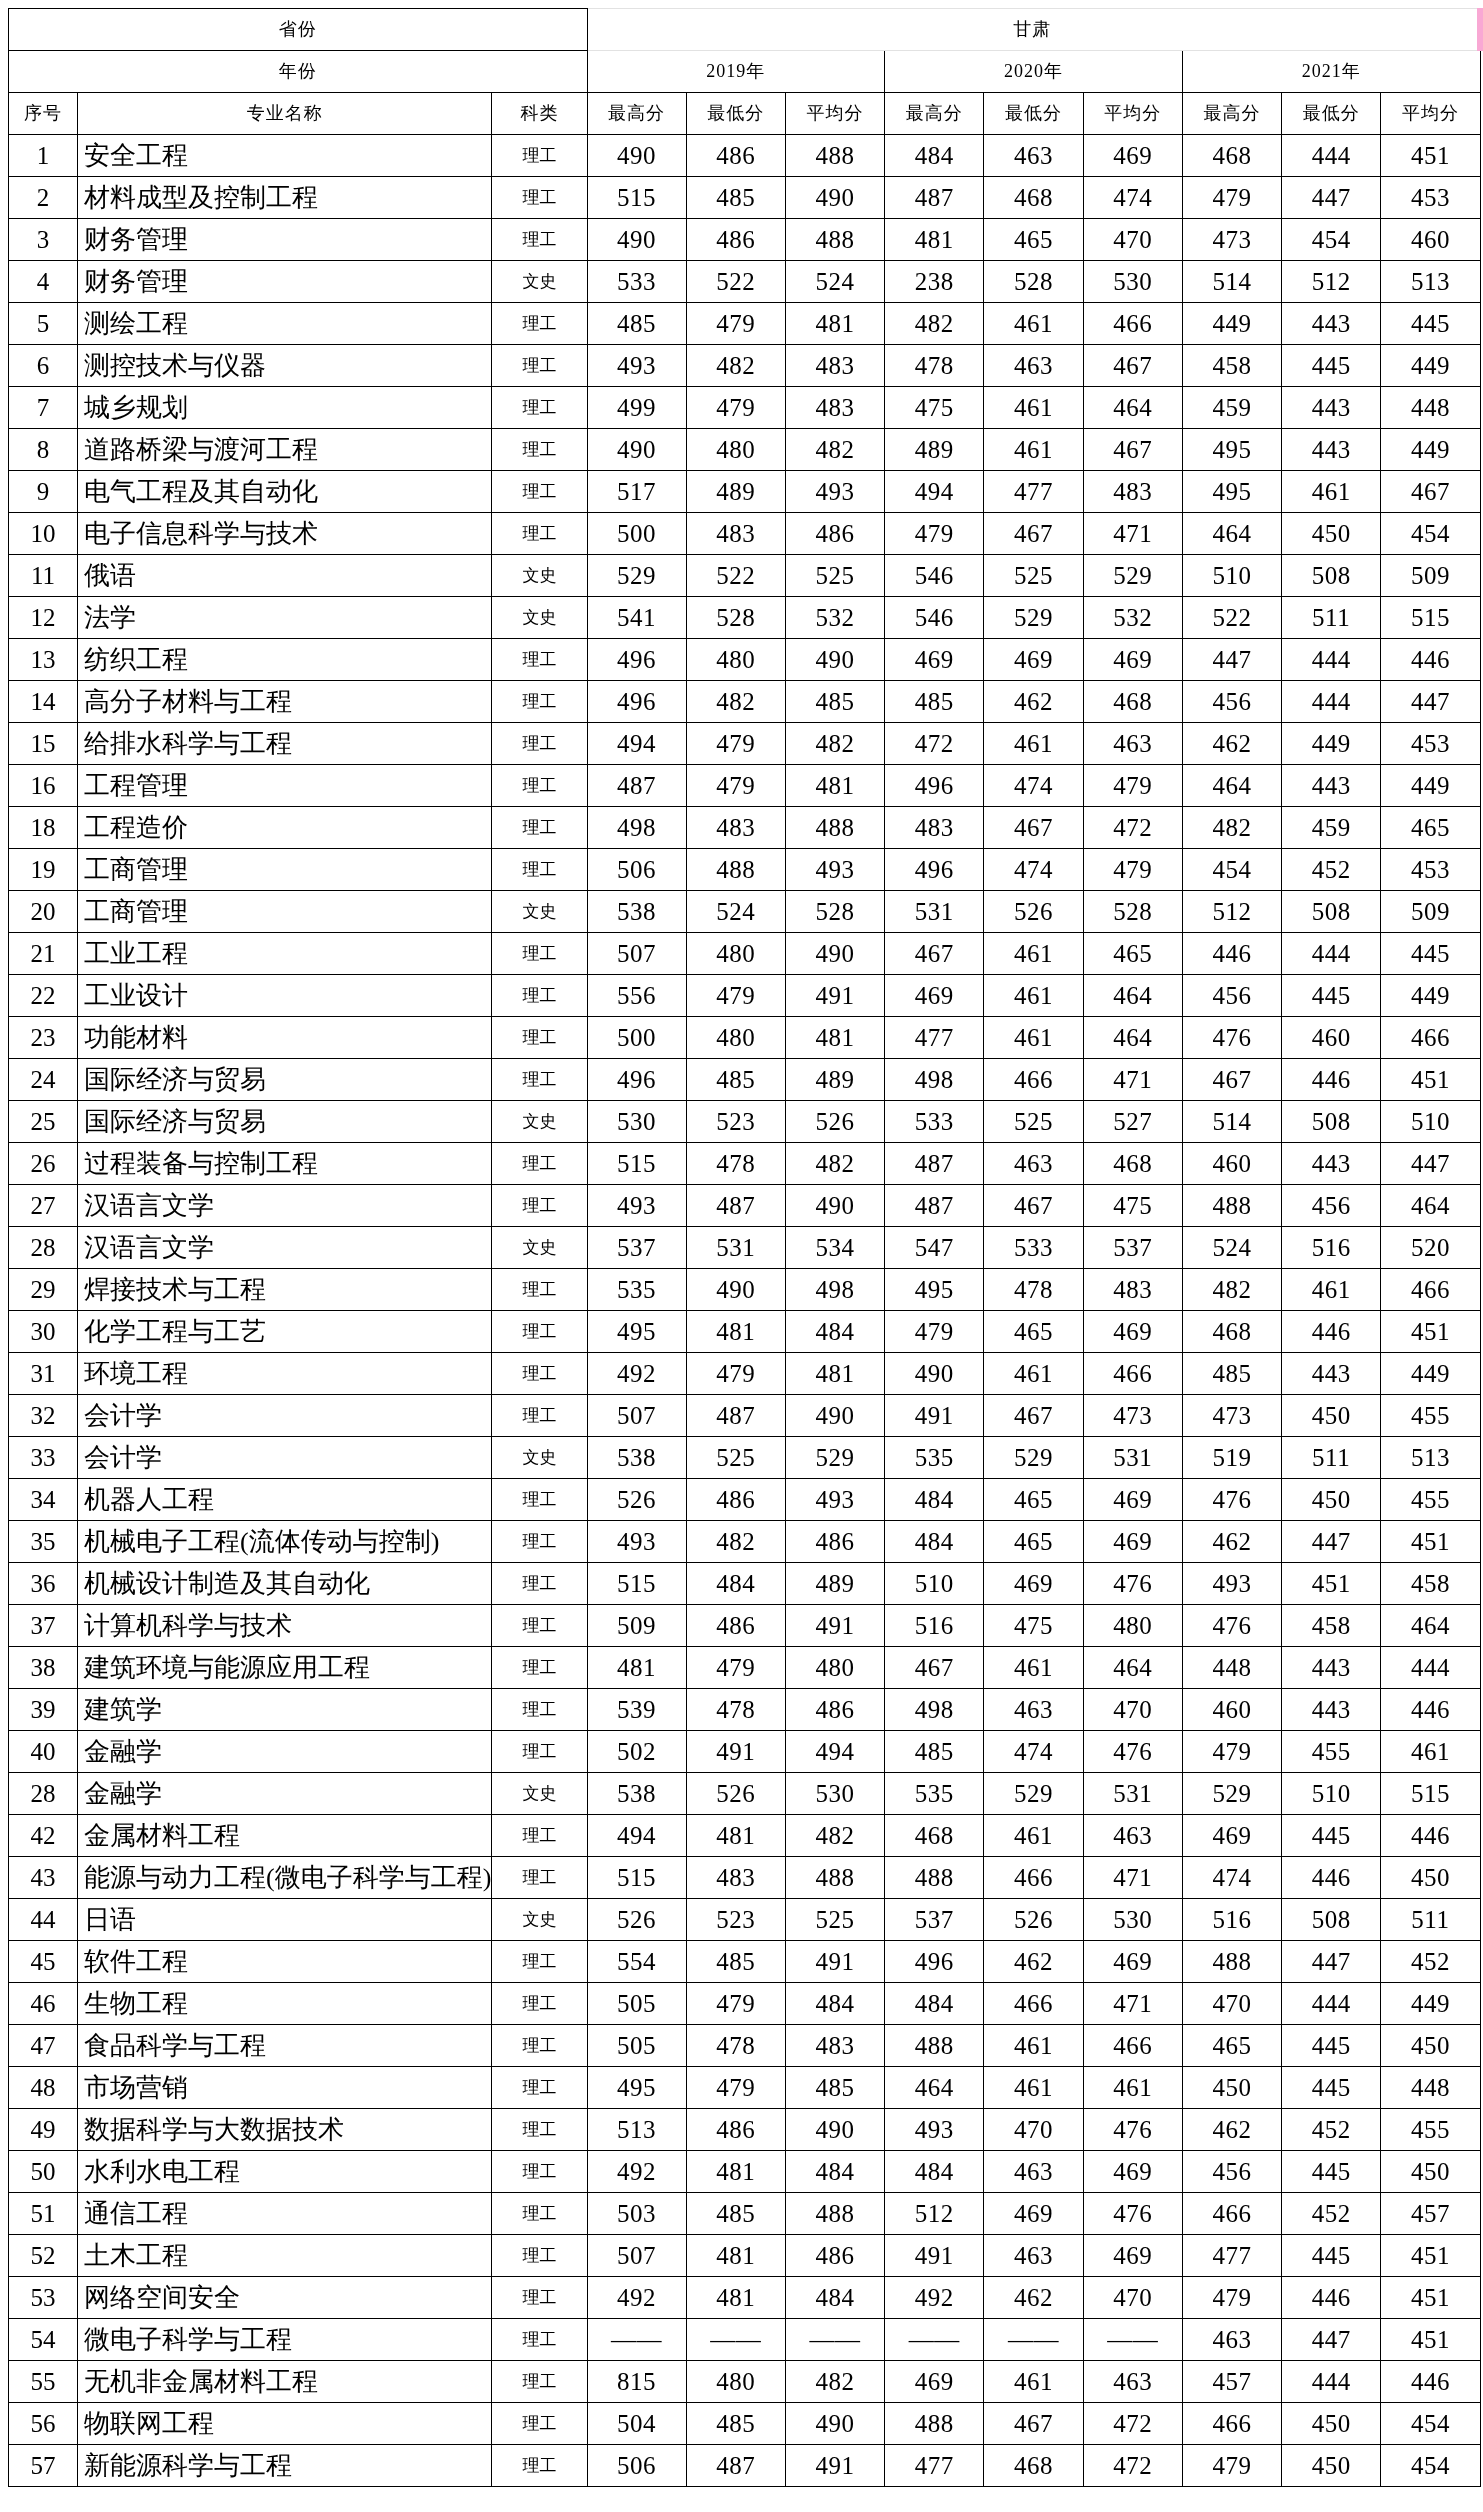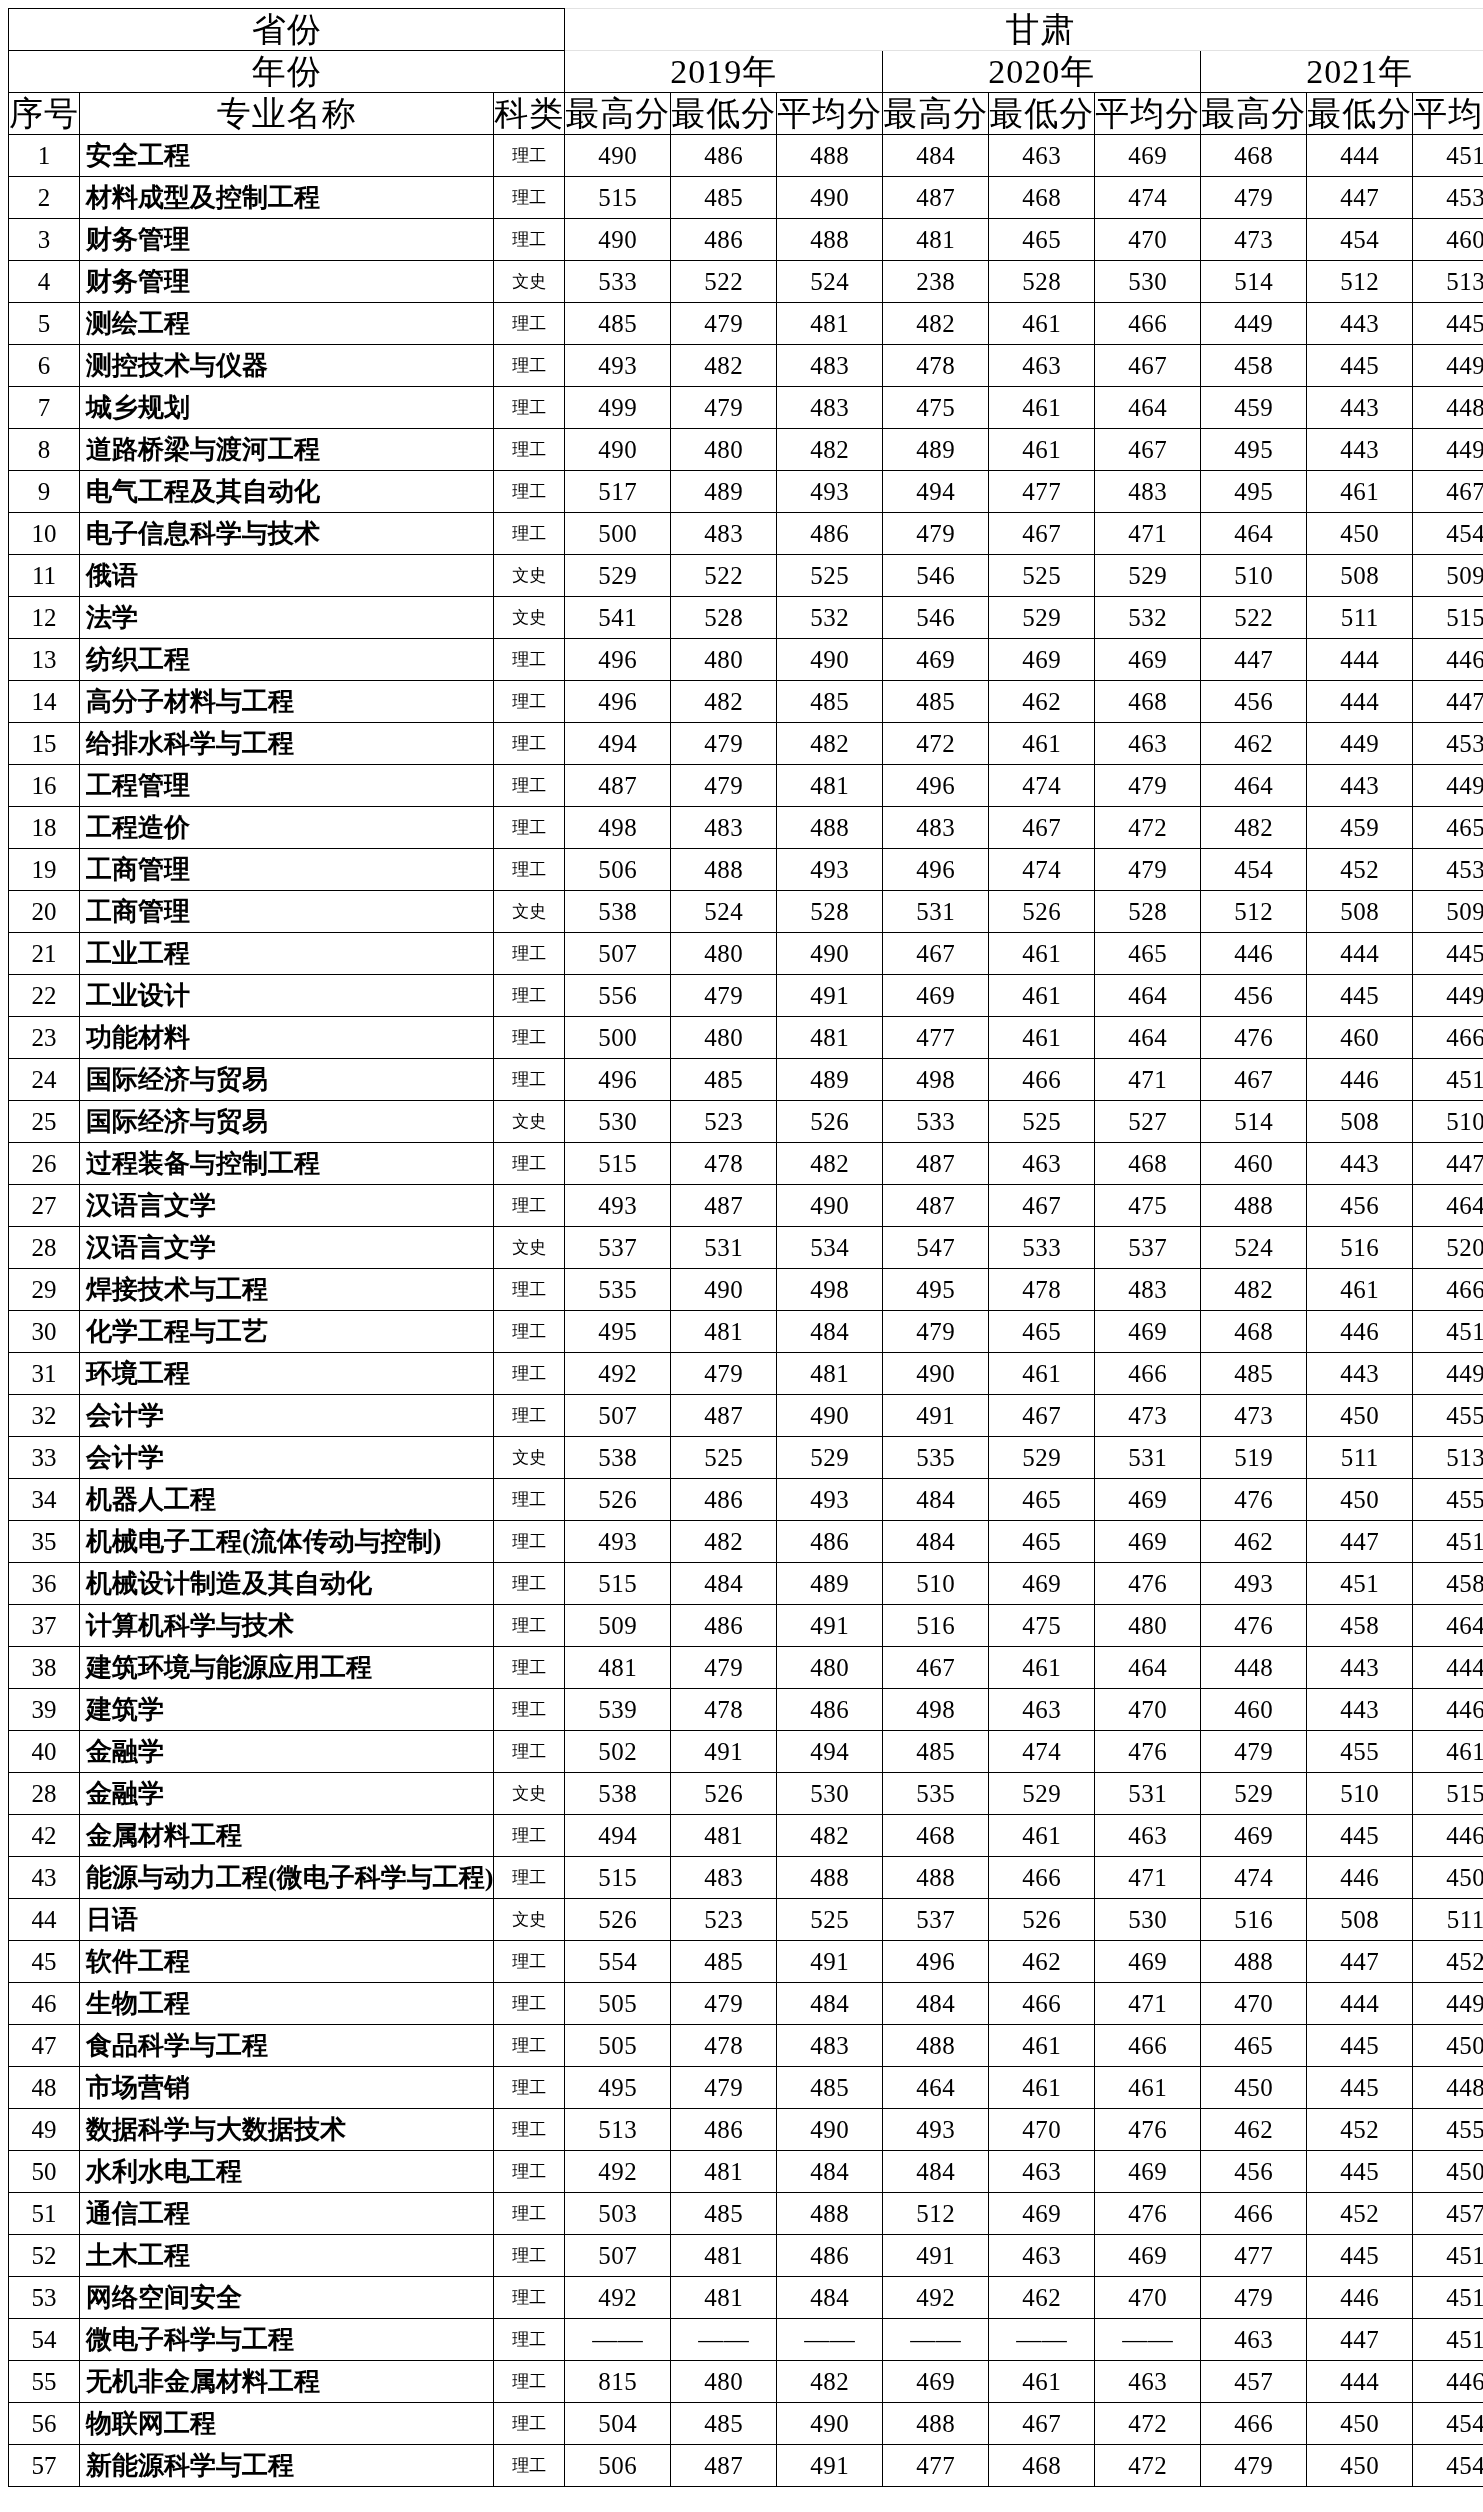--- a/index.html
+++ b/index.html
@@ -2,23 +2,23 @@
 <html style="font-size:8px"><head>
 <meta charset="utf-8">
 <style>
   html, body { margin: 0; padding: 0; background: #ffffff; }
   body { width: 1483px; height: 3055px; position: relative; overflow: hidden;
          font-family: "Liberation Serif", "DejaVu Serif", serif; color: #000; }
   .sheet { position: absolute; left: 8px; top: 8px; }
   table { border-collapse: collapse; table-layout: fixed; }
   td { height: 41px; padding: 0; border: 1px solid #000; overflow: hidden; white-space: nowrap;
        font-size: 25px; line-height: 41px; text-align: center; }
-  td.name { text-align: left; padding-left: 6px; font-size: 26px; font-weight: bold; }
+  td.name { text-align: left; padding-left: 6px; font-size: 26px; }
   td.cat { font-size: 17px; }
-  td.hdr { font-size: 34px; letter-spacing: 1px; margin-top: 44px; }
+  td.hdr { font-size: 18px; letter-spacing: 1px; margin-top: 44px; }
   td.prov-val { border-top: 1px solid #e2e2e2; border-right: 6px solid #f9a8d4; border-bottom: 1px solid #e2e2e2; }
   td.score { letter-spacing: 0.5px; }
 </style>
 </head>
 <body>
 
 <div class="sheet">
   <table>
     <colgroup>
       <col style="width:71px">

